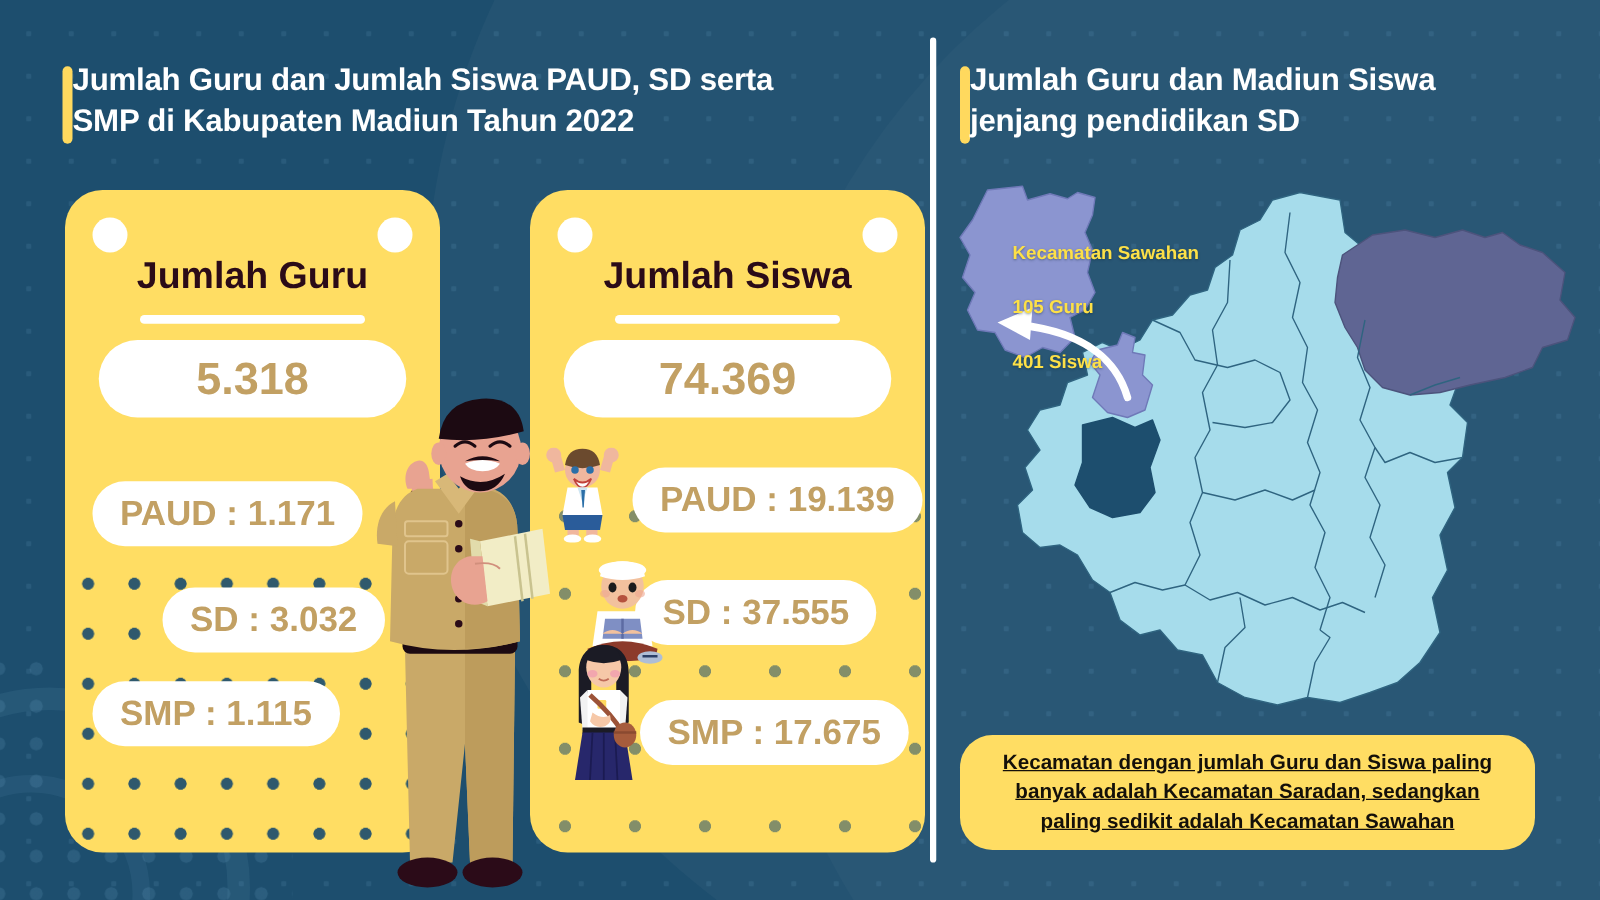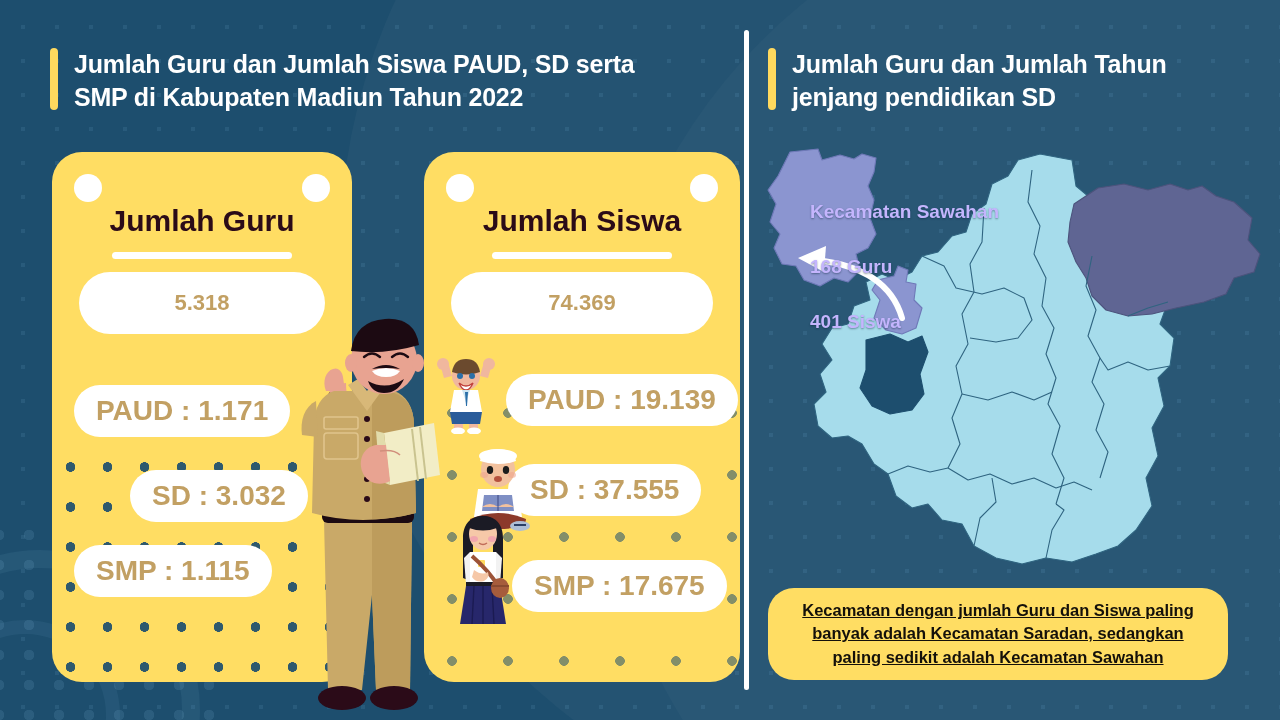--- a/index.html
+++ b/index.html
@@ -46,21 +46,21 @@
     border:14px solid rgba(120,175,210,0.09);
   }
   .corner-dots {
     position:absolute; left:-16px; bottom:-10px;
     width:250px; height:210px;
     background-image:radial-gradient(circle, rgba(120,175,210,0.16) 5px, transparent 5.4px);
     background-size:30px 30px;
   }
 
   
-  .heading { position:absolute; display:flex; align-items:flex-start; gap:16px; }
+  .heading { position:absolute; display:flex; align-items:flex-end; }
   .heading .bar {
     width:8px; border-radius:4px; background:#ffd95e; flex:0 0 8px;
   }
   .heading h1 {
     color:#ffffff;
     font-size:25px;
     line-height:1.33;
     font-weight:bold;
     letter-spacing:-0.2px;
     white-space:pre-line;
@@ -112,21 +112,21 @@
     position:absolute; top:100px; left:50%;
     transform:translateX(-50%);
     width:180px; height:7px; border-radius:4px;
     background:#ffffff;
   }
   .total-pill {
     position:absolute; left:27px; right:27px; top:120px;
     height:62px; border-radius:31px;
     background:#ffffff;
     display:flex; align-items:center; justify-content:center;
-    font-size:22px; font-weight:bold; color:#c2a063;
+    font-size:36px; font-weight:bold; color:#c2a063;
   }
   .sub-pill {
     position:absolute;
     height:52px; border-radius:26px;
     background:#ffffff;
     display:flex; align-items:center; justify-content:center;
     padding:0 22px;
     font-size:28px; font-weight:bold; color:#c2a063;
     white-space:nowrap;
     z-index:6;
@@ -136,21 +136,21 @@
   #card-siswa { left:424px; top:152px; width:316px; height:530px; }
 
   
   .illus { position:absolute; z-index:7; }
 
   
   #map-panel { position:absolute; left:756px; top:138px; width:510px; height:440px; }
   #map-svg { position:absolute; left:0; top:0; }
   .map-label {
     position:absolute;
-    color:#c4b5fd; font-weight:bold; font-size:19px;
+    color:#fde047; font-weight:bold; font-size:15px;
     line-height:1.45; white-space:pre-line;
     text-shadow:0 1px 2px rgba(10,35,55,0.45);
     z-index:4;
   }
   #label-sawahan { left:54px; top:32px; }
   #label-saradan { left:316px; top:88px; }
 
   
   #caption {
     position:absolute; left:768px; top:588px;
@@ -178,21 +178,21 @@
   <div class="corner-dots"></div>
 
   <div class="heading" id="heading-left">
     <div class="bar"></div>
     <h1>Jumlah Guru dan Jumlah Siswa PAUD, SD serta
 SMP di Kabupaten Madiun Tahun 2022</h1>
   </div>
 
   <div class="heading" id="heading-right">
     <div class="bar"></div>
-    <h1>Jumlah Guru dan Jumlah Tahun
+    <h1>Jumlah Guru dan Madiun Siswa
 jenjang pendidikan SD</h1>
   </div>
 
   <div id="divider"></div>
 
   <div class="stat-card" id="card-guru">
     <div class="card-dots"></div>
     <div class="punch l"></div>
     <div class="punch r"></div>
     <div class="card-title">Jumlah Guru</div>
@@ -378,21 +378,21 @@
           <path d="M412 164 L392 170 L372 178"></path>
         </g>
       </g>
 
       <path fill="none" stroke="#ffffff" stroke-width="6" stroke-linecap="round" d="M146 180 C138 152 114 128 60 122"></path>
       <path fill="#ffffff" d="M42 120 L70 108 L68 134 Z"></path>
     </svg>
 
     <div class="map-label" id="label-sawahan">
       <div>Kecamatan Sawahan</div>
-      <div>168 Guru</div>
+      <div>105 Guru</div>
       <div>401 Siswa</div>
     </div>
 
   </div>
 
   <div id="caption">Kecamatan dengan jumlah Guru dan Siswa paling
 banyak adalah Kecamatan Saradan, sedangkan
 paling sedikit adalah Kecamatan Sawahan</div>
 
 </div>

